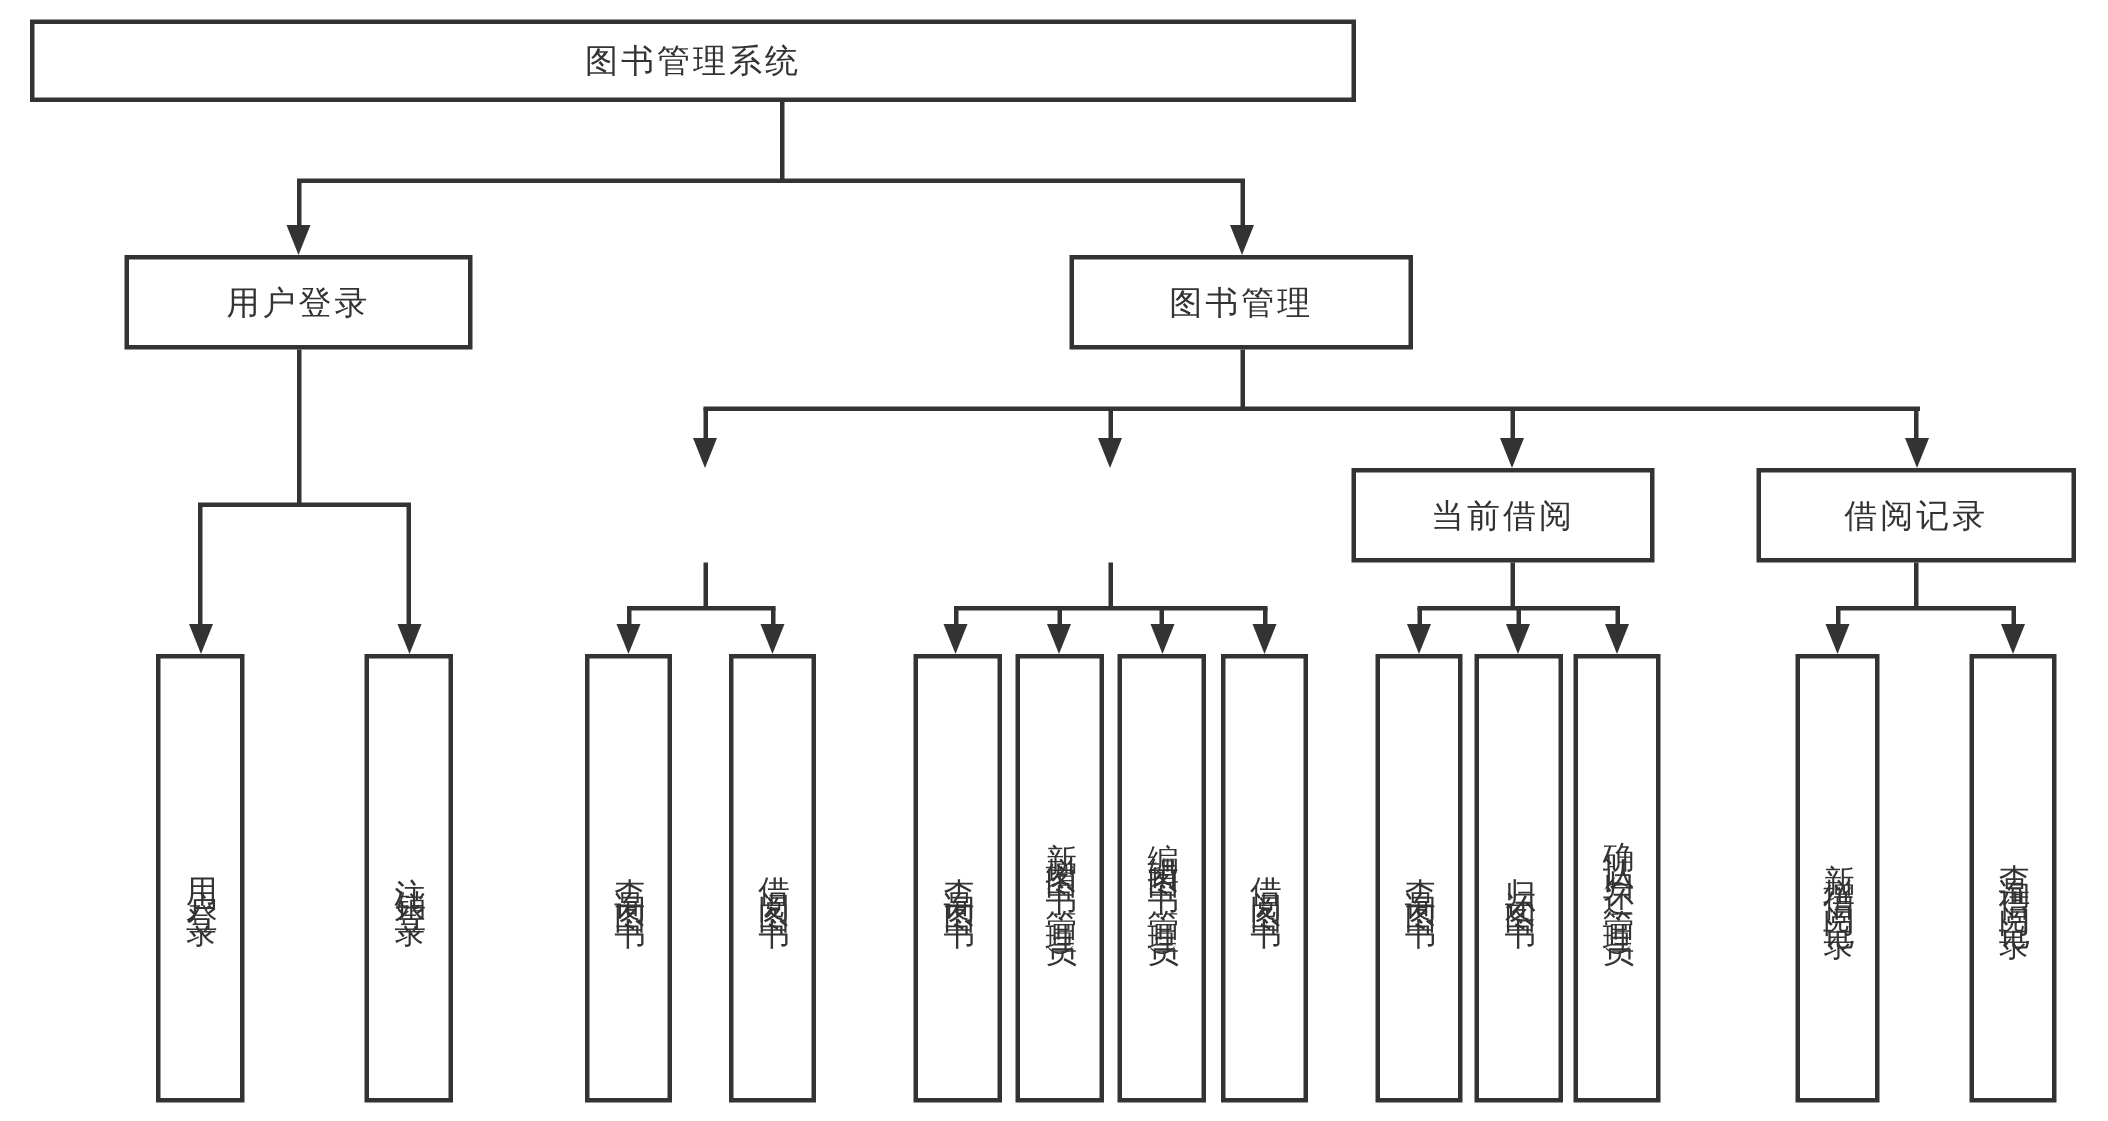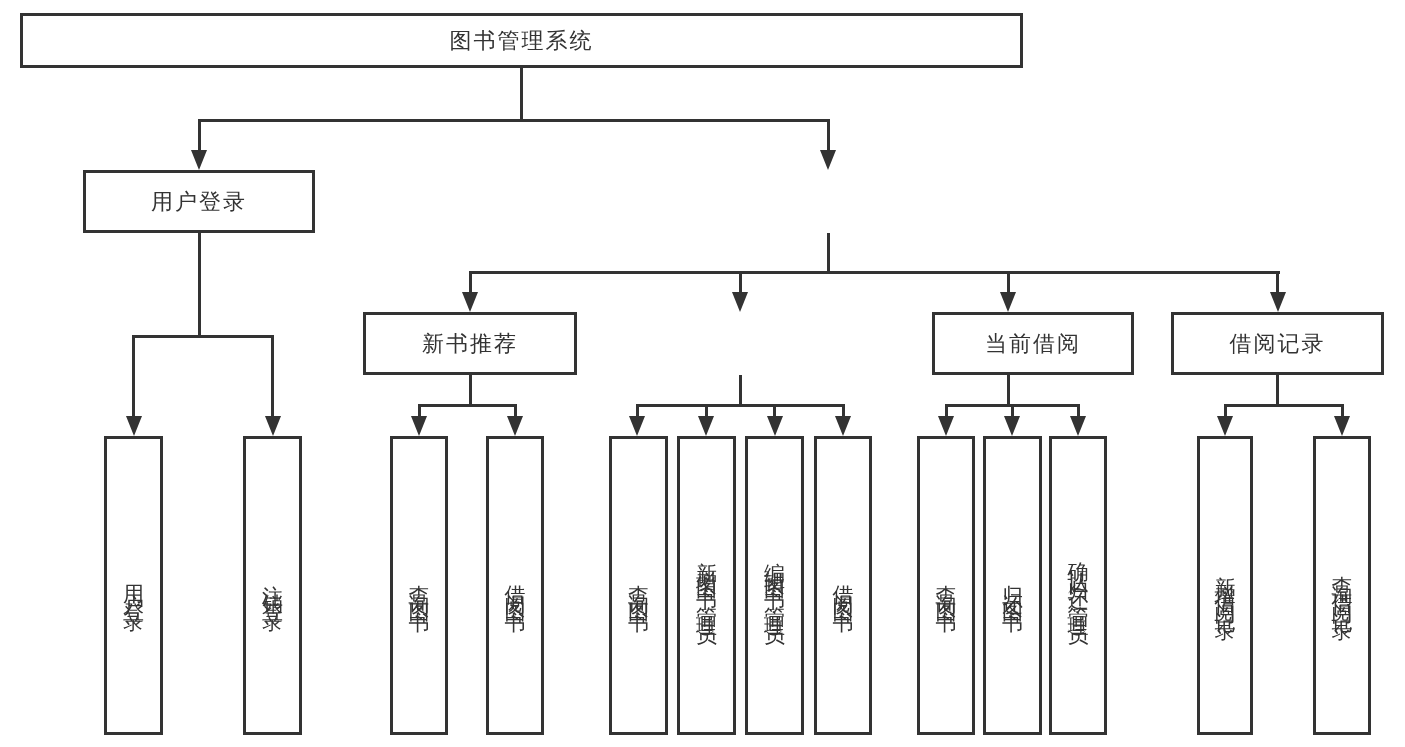--- a/index.html
+++ b/index.html
@@ -61,57 +61,57 @@
     letter-spacing: 1px;
     z-index: 5;
     white-space: nowrap;
   }
 </style>
 </head>
 <body>
 
 <div class="canvas">
 
-  <div class="node" style="left:20px; top:13px; width:1003px; height:55px;">
+  <div class="node" style="left:20px; top:13px; width:884px; height:55px;">
     <span>图书管理系统</span>
   </div>
 
   <div class="vline" style="left:519.5px; top:68px; height:52px;"></div>
   <div class="hline" style="left:197.5px; top:118.5px; width:632px;"></div>
   <div class="vline" style="left:197.5px; top:120px; height:32px;"></div>
   <div class="arrow" style="left:191px; top:150px;"></div>
   <div class="vline" style="left:826.5px; top:120px; height:32px;"></div>
   <div class="arrow" style="left:820px; top:150px;"></div>
 
   <div class="node" style="left:83px; top:170px; width:232px; height:63px;">
     <span>用户登录</span>
+  </div>
+  <div class="node" style="left:713px; top:170px; width:229px; height:63px;">
+    <span>图书管理</span>
   </div>
 
   <div class="vline" style="left:197.5px; top:233px; height:103px;"></div>
   <div class="hline" style="left:132px; top:334.5px; width:142px;"></div>
   <div class="vline" style="left:132px; top:336px; height:82px;"></div>
   <div class="arrow" style="left:125.5px; top:416px;"></div>
   <div class="vline" style="left:271px; top:336px; height:82px;"></div>
   <div class="arrow" style="left:264.5px; top:416px;"></div>
 
   <div class="vline" style="left:826.5px; top:233px; height:39px;"></div>
   <div class="hline" style="left:468.5px; top:270.5px; width:811px;"></div>
   <div class="vline" style="left:468.5px; top:272px; height:22px;"></div>
   <div class="arrow" style="left:462px; top:292px;"></div>
   <div class="vline" style="left:738.5px; top:272px; height:22px;"></div>
   <div class="arrow" style="left:732px; top:292px;"></div>
   <div class="vline" style="left:1006.5px; top:272px; height:22px;"></div>
   <div class="arrow" style="left:1000px; top:292px;"></div>
   <div class="vline" style="left:1276px; top:272px; height:22px;"></div>
   <div class="arrow" style="left:1269.5px; top:292px;"></div>
 
-  <div class="node" style="left:363px; top:312px; width:214px; height:63px;">
-    <span>新书推荐</span>
-  </div>
-  <div class="node" style="left:901px; top:312px; width:202px; height:63px;margin-left:31px;">
+  <div class="node" style="left:901px; top:312px; width:202px; height:63px;">
     <span>当前借阅</span>
   </div>
   <div class="node" style="left:1171px; top:312px; width:213px; height:63px;">
     <span>借阅记录</span>
   </div>
 
   <div class="vline" style="left:468.5px; top:375px; height:30px;"></div>
   <div class="vline" style="left:738.5px; top:375px; height:30px;"></div>
   <div class="vline" style="left:1006.5px; top:375px; height:30px;"></div>
   <div class="vline" style="left:1276px; top:375px; height:30px;"></div>

